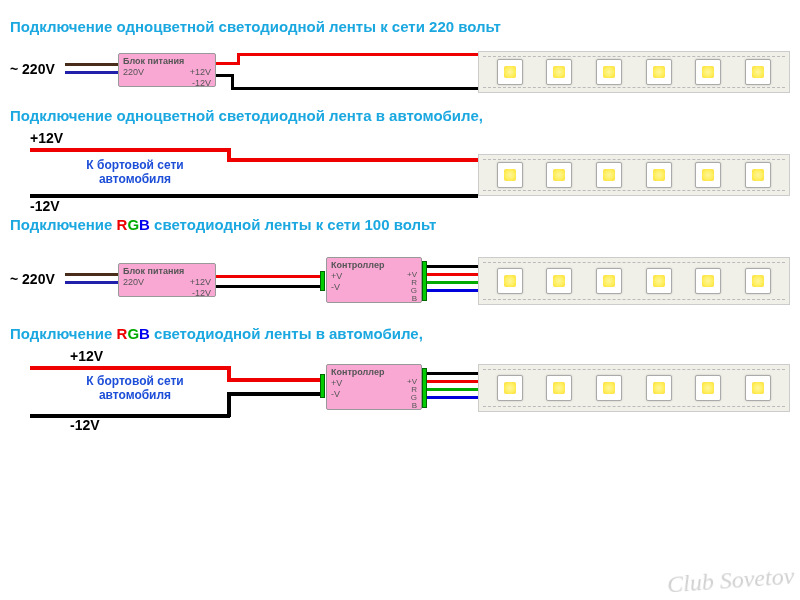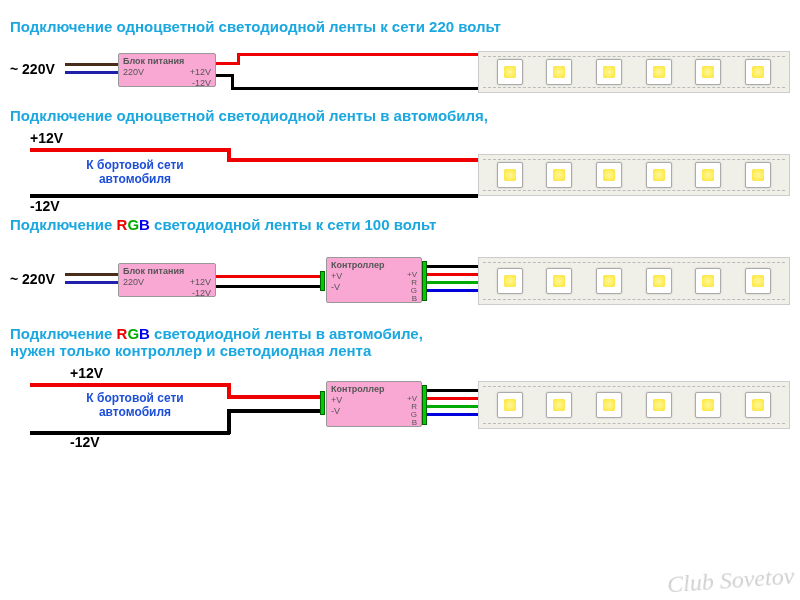--- a/index.html
+++ b/index.html
@@ -156,21 +156,21 @@
     <div class="led"></div>
     <div class="led"></div>
     <div class="led"></div>
     <div class="led"></div>
     <div class="led"></div>
     <div class="led"></div>
   </div>
 </div>
 
 <div class="title">
-  <span>Подключение одноцветной светодиодной ленты в автомобиля,</span><br>
+  <span>Подключение одноцветной светодиодной лента в автомобиле,</span><br>
 </div>
 
 <div class="diagram tall">
   <div class="volt-label" style="left:20px; top:-6px">+12V</div>
   <div class="wire red thick" style="left:20px; top:12px; width:200px"></div>
   <div class="vwire red" style="left:217px; top:12px; height:14px; width:4px"></div>
   <div class="wire red thick" style="left:217px; top:22px; width:251px"></div>
 
   <div class="subtitle" style="position:absolute; left:55px; top:22px; width:140px; text-align:center">К бортовой сети автомобиля</div>
 
@@ -234,21 +234,20 @@
     <div class="led"></div>
     <div class="led"></div>
     <div class="led"></div>
     <div class="led"></div>
     <div class="led"></div>
   </div>
 </div>
 
 <div class="title">
   <span>Подключение </span><span class="rgb-r">R</span><span class="rgb-g">G</span><span class="rgb-b">B</span><span> светодиодной ленты в автомобиле,</span><br>
-  <span>нужен только контроллер и светодиодная лента</span>
 </div>
 
 <div class="diagram tall">
   <div class="volt-label" style="left:60px; top:-6px">+12V</div>
   <div class="wire red thick" style="left:20px; top:12px; width:200px"></div>
   <div class="vwire red" style="left:217px; top:12px; height:14px; width:4px"></div>
   <div class="wire red thick" style="left:217px; top:24px; width:95px"></div>
 
   <div class="subtitle" style="position:absolute; left:55px; top:20px; width:140px; text-align:center">К бортовой сети автомобиля</div>
 

